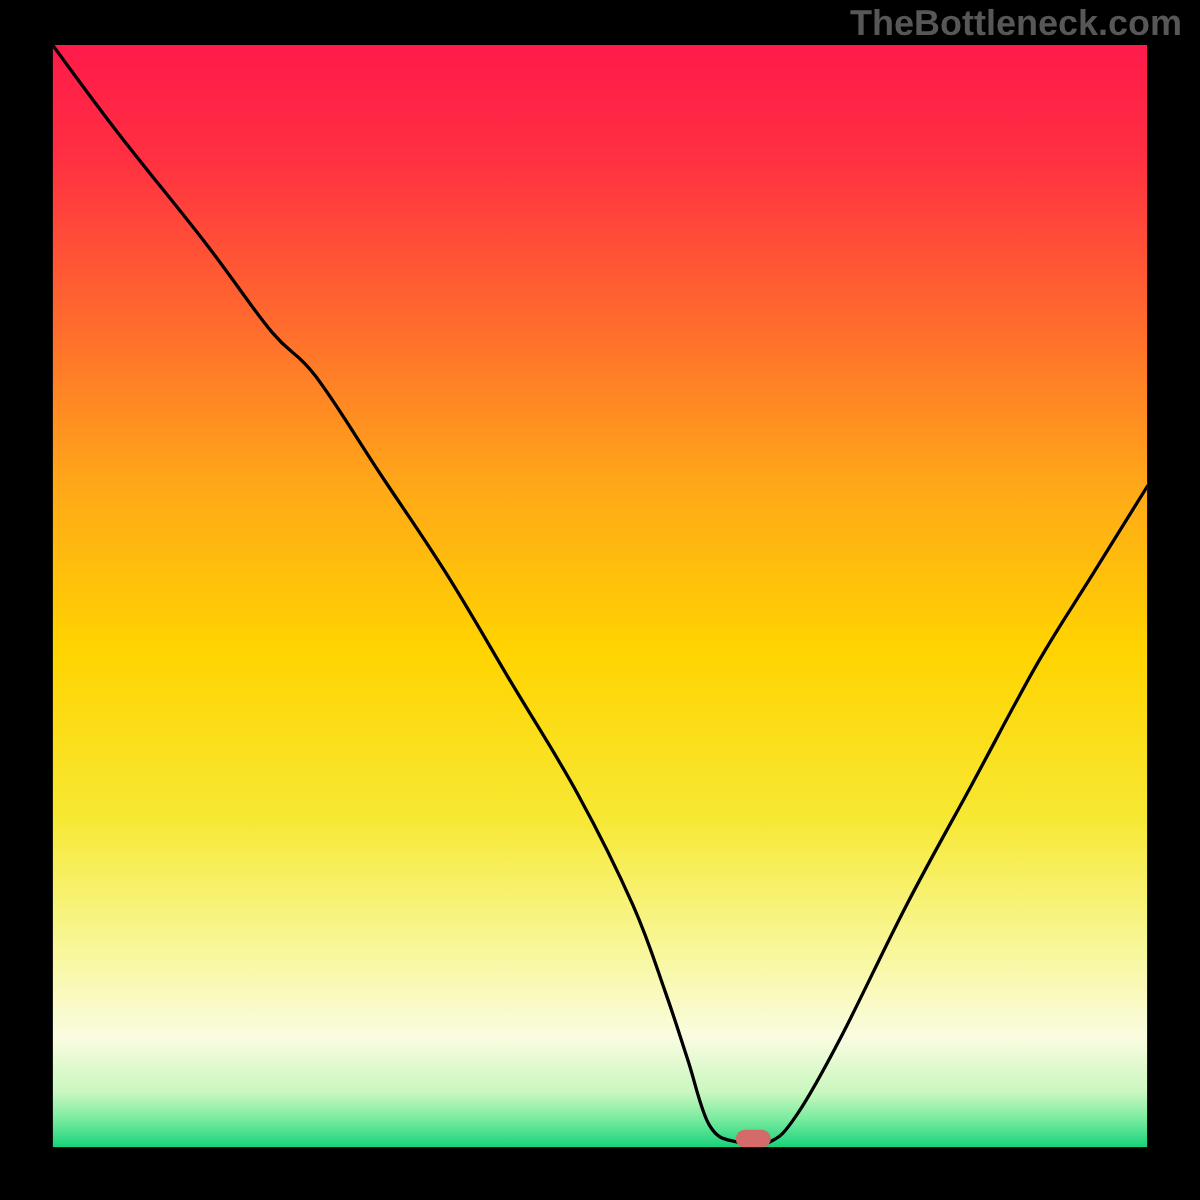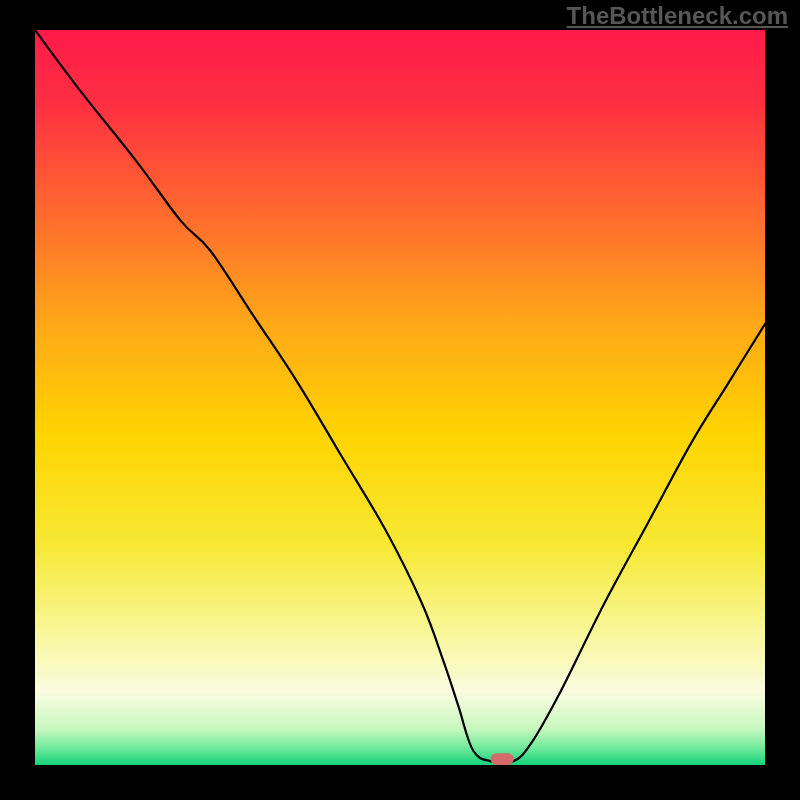--- a/index.html
+++ b/index.html
@@ -19,21 +19,20 @@
   }
   .watermark {
     position: absolute;
     top: 2px;
     right: 12px;
     font-size: 24px;
     font-weight: 600;
     color: #575757;
     letter-spacing: 0px;
     z-index: 10;
-    text-decoration: underline;
   }
   .plot-area {
     position: absolute;
     left: 35px;
     top: 30px;
     width: 730px;
     height: 735px;
     overflow: hidden;
   }
   .plot-area svg {

